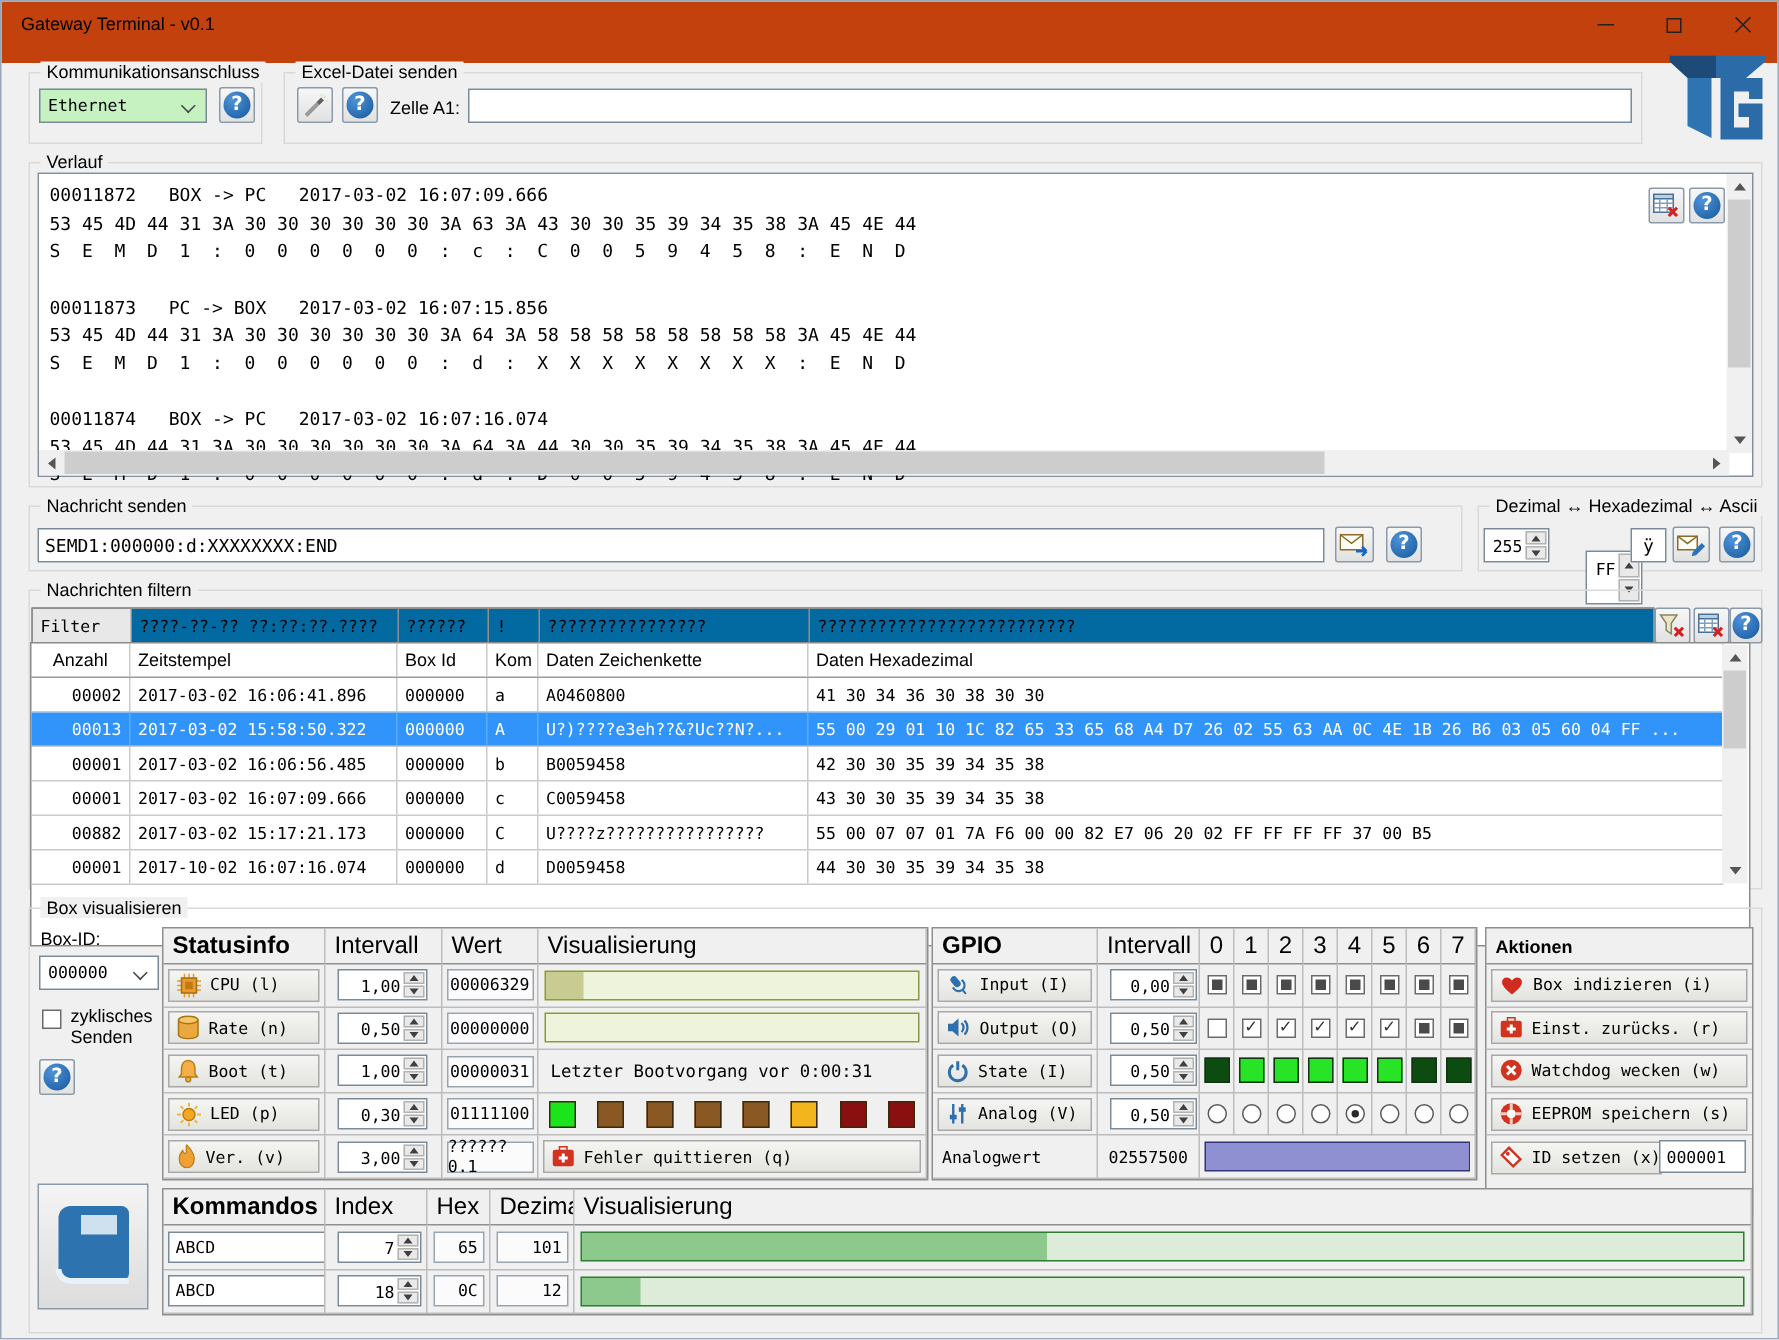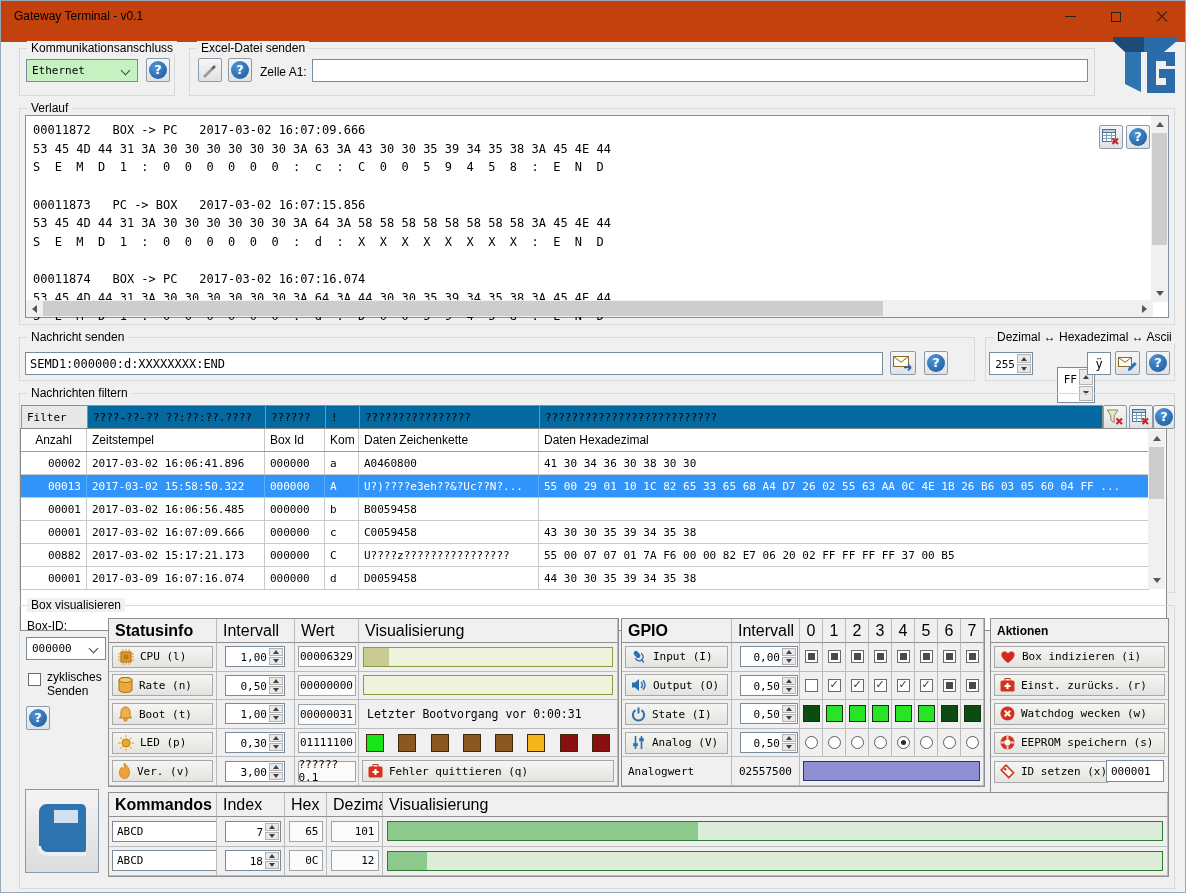--- a/index.html
+++ b/index.html
@@ -290,40 +290,41 @@
         <div class="mcell">A</div>
         <div class="mcell">U?)????e3eh??&amp;?Uc??N?...</div>
         <div class="mcell">55 00 29 01 10 1C 82 65 33 65 68 A4 D7 26 02 55 63 AA 0C 4E 1B 26 B6 03 05 60 04 FF ...</div>
       </div>
       <div class="mrow">
         <div class="mcell rt">00001</div>
         <div class="mcell">2017-03-02 16:06:56.485</div>
         <div class="mcell">000000</div>
         <div class="mcell">b</div>
         <div class="mcell">B0059458</div>
+        <div class="mcell">42 30 30 35 39 34 35 38</div>
       </div>
       <div class="mrow">
         <div class="mcell rt">00001</div>
         <div class="mcell">2017-03-02 16:07:09.666</div>
         <div class="mcell">000000</div>
         <div class="mcell">c</div>
         <div class="mcell">C0059458</div>
         <div class="mcell">43 30 30 35 39 34 35 38</div>
       </div>
       <div class="mrow">
         <div class="mcell rt">00882</div>
         <div class="mcell">2017-03-02 15:17:21.173</div>
         <div class="mcell">000000</div>
         <div class="mcell">C</div>
         <div class="mcell">U????z????????????????</div>
         <div class="mcell">55 00 07 07 01 7A F6 00 00 82 E7 06 20 02 FF FF FF FF 37 00 B5</div>
       </div>
       <div class="mrow">
         <div class="mcell rt">00001</div>
-        <div class="mcell">2017-03-09 16:07:16.074</div>
+        <div class="mcell">2017-10-02 16:07:16.074</div>
         <div class="mcell">000000</div>
         <div class="mcell">d</div>
         <div class="mcell">D0059458</div>
         <div class="mcell">44 30 30 35 39 34 35 38</div>
       </div>
     </div>
     <div class="sb" style="right:1px;top:1px;width:17px;height:159px">
       <div class="arr" style="top:0">
           <span class="t-up"></span>
         </div>

